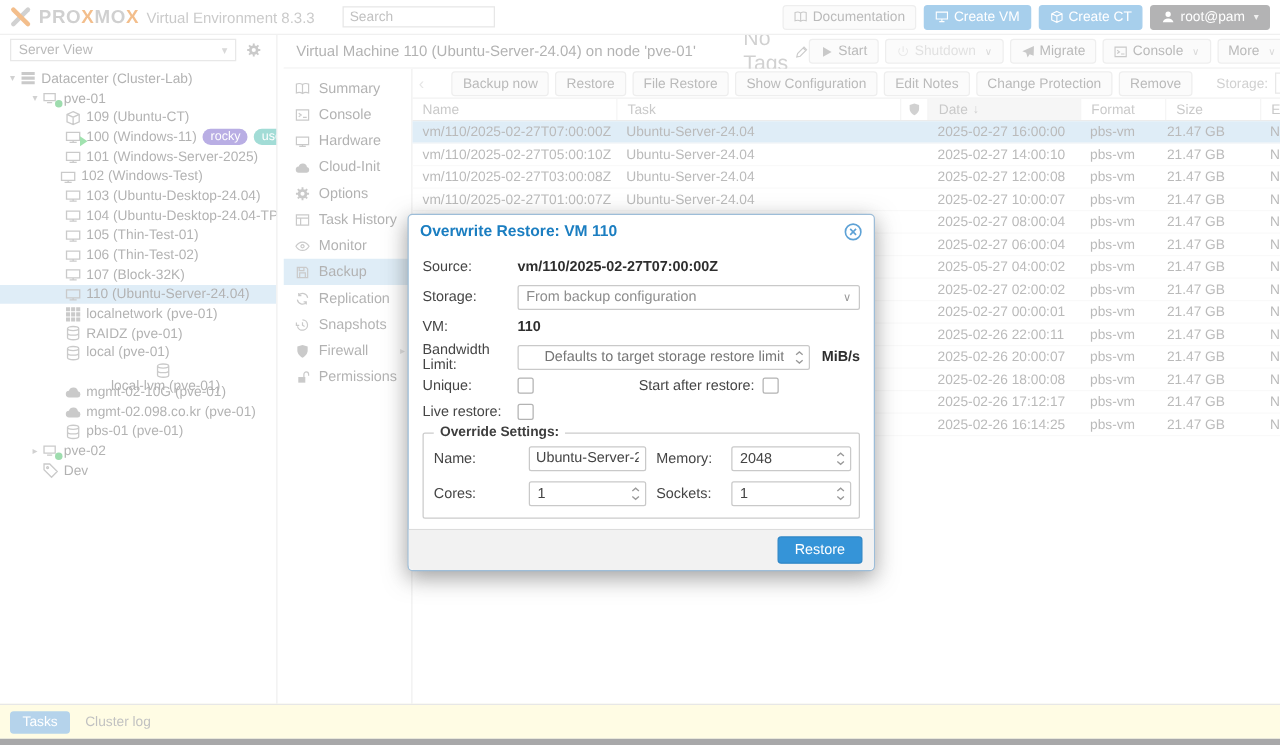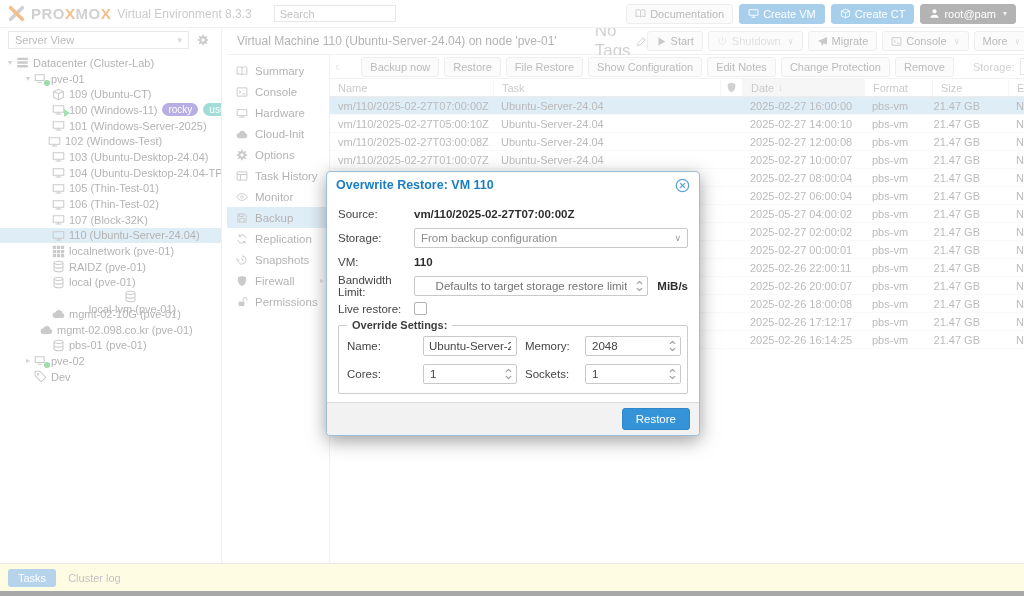--- a/index.html
+++ b/index.html
@@ -332,21 +332,21 @@
   </div>
       <div class="tree-item" style="padding-left: 40px;">
     <span class="caret"></span>
     <span class="icon">
           <svg viewBox="0 0 16 16">
             <path d="M4.3 13.5a3.3 3.3 0 0 1-.4-6.6A4.6 4.6 0 0 1 12.8 7.4a3.1 3.1 0 0 1-.3 6.1z" fill="currentColor" fill-rule="evenodd"></path>
           </svg>
         </span>
     <span class="tlabel">mgmt-02-10G (pve-01)</span>
   </div>
-      <div class="tree-item" style="padding-left: 28px;">
+      <div class="tree-item" style="padding-left: 40px;">
     <span class="caret"></span>
     <span class="icon">
           <svg viewBox="0 0 16 16">
             <path d="M4.3 13.5a3.3 3.3 0 0 1-.4-6.6A4.6 4.6 0 0 1 12.8 7.4a3.1 3.1 0 0 1-.3 6.1z" fill="currentColor" fill-rule="evenodd"></path>
           </svg>
         </span>
     <span class="tlabel">mgmt-02.098.co.kr (pve-01)</span>
   </div>
       <div class="tree-item" style="padding-left: 40px;">
     <span class="caret"></span>
@@ -778,20 +778,26 @@
         <span class="spin">
             <svg viewBox="0 0 8 5">
               <path d="M1 4L4 1.4 7 4" fill="none" stroke="currentColor" stroke-width="1.2"></path>
             </svg>
             <svg viewBox="0 0 8 5">
               <path d="M1 1l3 2.6L7 1" fill="none" stroke="currentColor" stroke-width="1.2"></path>
             </svg>
           </span>
       </div>
       <span class="unit">MiB/s</span>
+    </div>
+    <div class="frow short">
+      <span class="flabel">Unique:</span>
+      <span class="cbx"></span>
+      <span class="start-label">Start after restore:</span>
+      <span class="cbx"></span>
     </div>
     <div class="frow short">
       <span class="flabel">Live restore:</span>
       <span class="cbx"></span>
     </div>
     <div class="fieldset">
       <span class="legend">Override Settings:</span>
       <div class="fs-grid">
         <span class="flabel">Name:</span>
         <input class="txt-input" value="Ubuntu-Server-24" style="">

